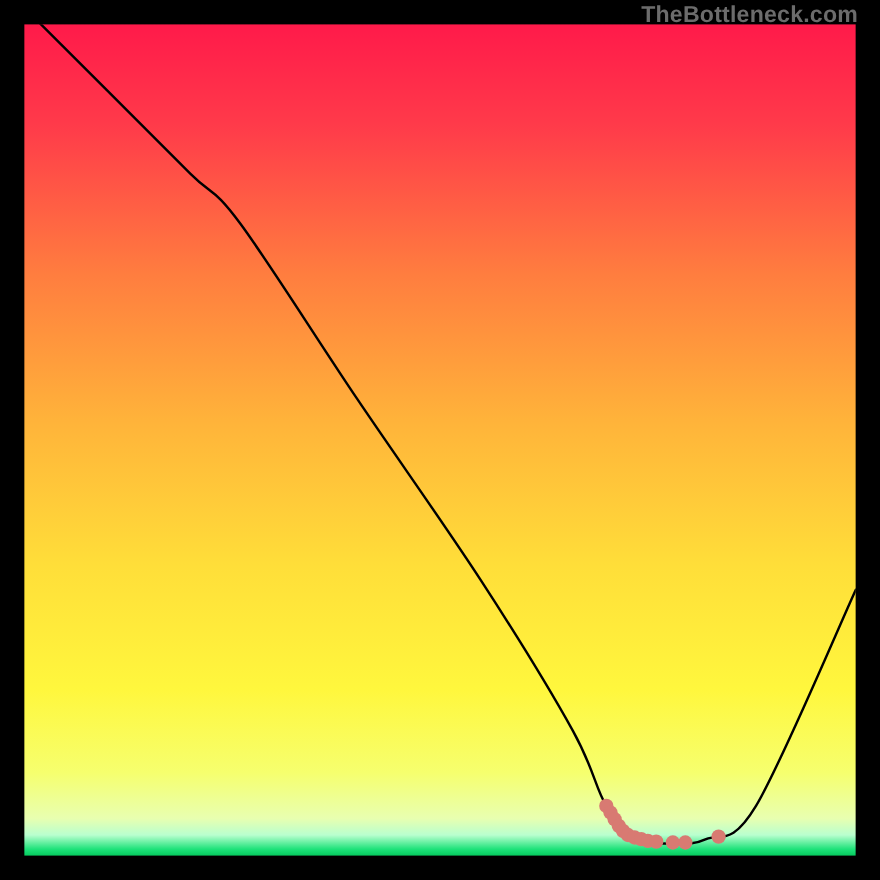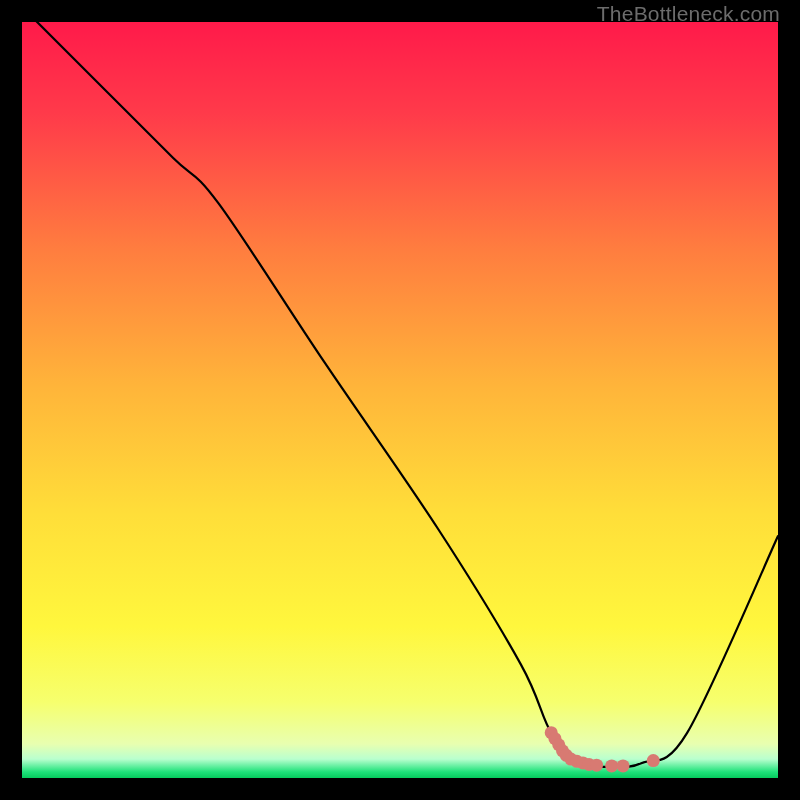--- a/index.html
+++ b/index.html
@@ -18,21 +18,21 @@
     width: 756px;
     height: 756px;
     background: #000;
   }
   .watermark {
     position: absolute;
     top: 2px;
     right: 20px;
     color: #6c6c6c;
     font-size: 21px;
-    font-weight: 400;
+    font-weight: 700;
     letter-spacing: 0.2px;
     z-index: 10;
   }
   svg {
     display: block;
   }
 </style>
 </head>
 <body>
 

